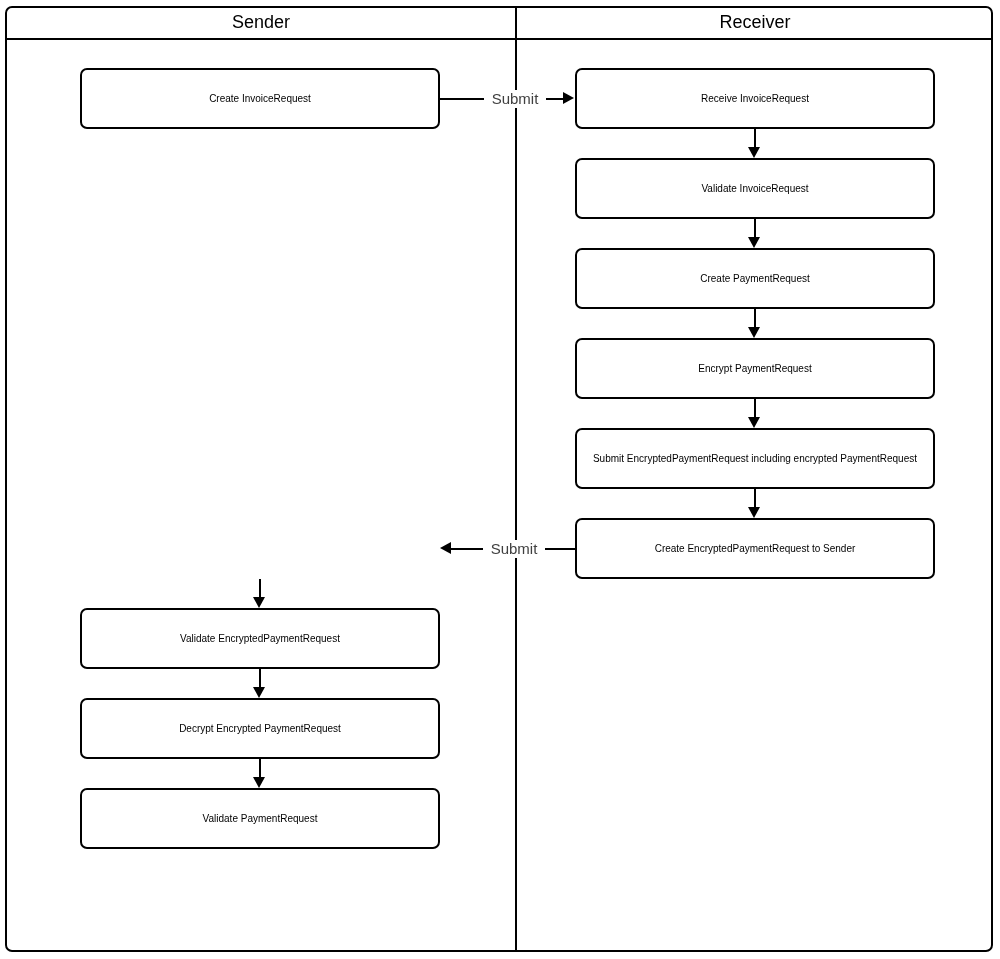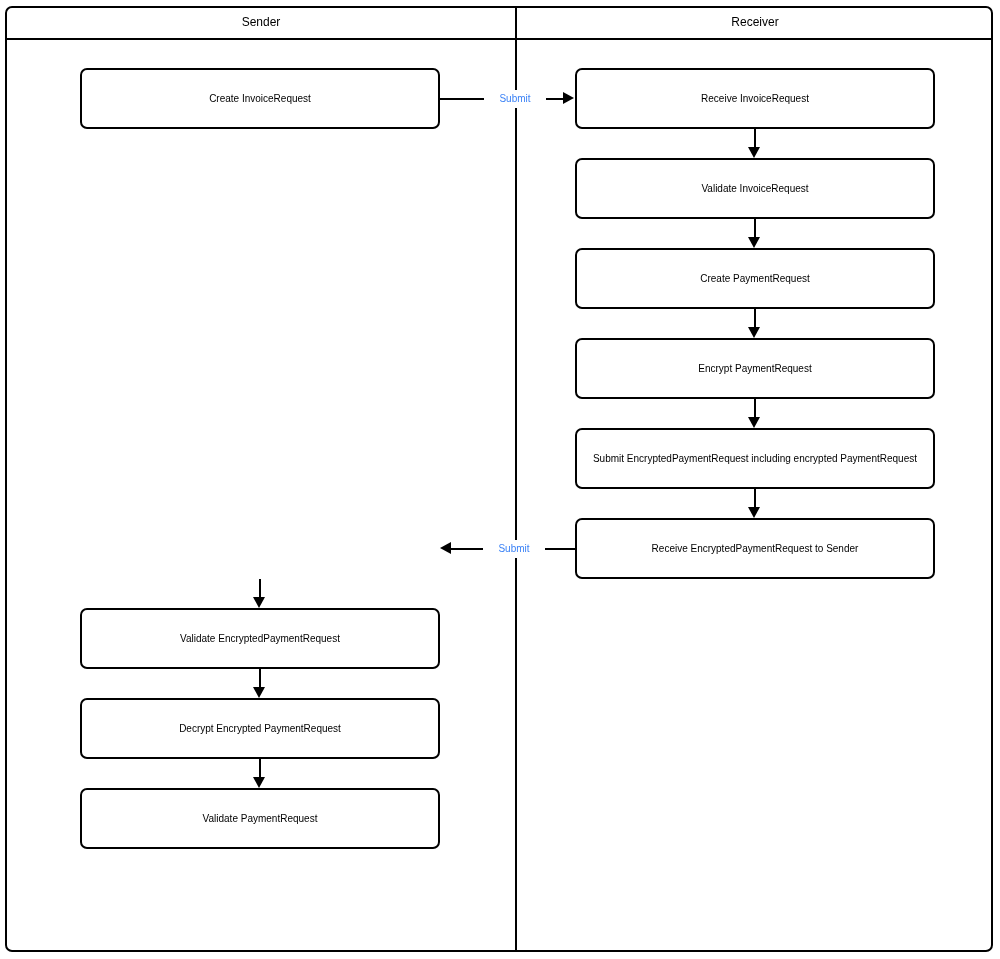--- a/index.html
+++ b/index.html
@@ -45,21 +45,21 @@
     top: 6px;
     width: 0;
     height: 946px;
     border-left: 2px solid #000000;
   }
   .lane-title {
     position: absolute;
     top: 12px;
     height: 20px;
     line-height: 20px;
-    font-size: 12px;
+    font-size: 18px;
     color: #000000;
     text-align: center;
     white-space: nowrap;
   }
   .lane-title.sender  { left: 7px;   width: 508px; }
   .lane-title.receiver{ left: 517px; width: 476px; }
 
   
   .node {
     position: absolute;
@@ -107,23 +107,23 @@
     border-bottom: 6px solid transparent;
     border-left: 11px solid #000000;
   }
   .arrow-left {
     border-top: 6px solid transparent;
     border-bottom: 6px solid transparent;
     border-right: 11px solid #000000;
   }
   .edge-label {
     position: absolute;
-    font-size: 10px;
+    font-size: 15px;
     line-height: 16px;
-    color: #3b82f6;
+    color: #404040;
     background: #ffffff;
     padding: 1px 2px;
     white-space: nowrap;
     text-align: center;
   }
 </style>
 </head>
 <body>
 
 <div id="canvas">
@@ -147,21 +147,21 @@
   <div class="node right" style="top:68px;">Receive InvoiceRequest</div>
 
   <div class="node right" style="top:158px;">Validate InvoiceRequest</div>
 
   <div class="node right" style="top:248px;">Create PaymentRequest</div>
 
   <div class="node right" style="top:338px;">Encrypt PaymentRequest</div>
 
   <div class="node right" style="top:428px;">Submit EncryptedPaymentRequest including encrypted PaymentRequest</div>
 
-  <div class="node right" style="top:518px;">Receive EncryptedPaymentRequest to Sender</div>
+  <div class="node right" style="top:518px;">Create EncryptedPaymentRequest to Sender</div>
 
   <div class="hline" style="left:440px; top:98px; width:48px;"></div>
   <div class="hline" style="left:542px; top:98px; width:22px;"></div>
   <div class="arrowhead arrow-right" style="left:563px; top:92px;"></div>
   <div class="edge-label" style="left:484px; top:90px; width:58px;">Submit</div>
 
   <div class="vline" style="left:754px; top:129px; height:19px;"></div>
   <div class="arrowhead arrow-down" style="left:748px; top:147px;"></div>
 
   <div class="vline" style="left:754px; top:219px; height:19px;"></div>

